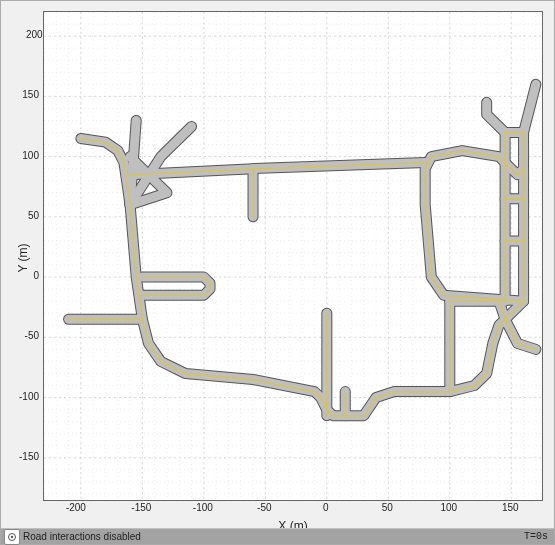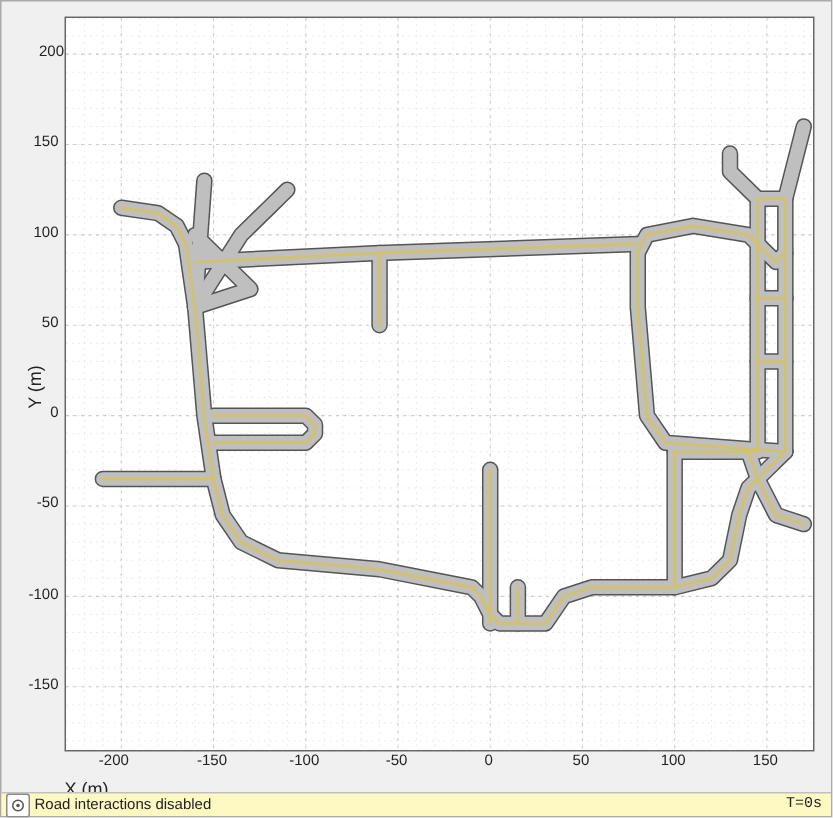--- a/index.html
+++ b/index.html
@@ -37,31 +37,31 @@
     transform: rotate(-90deg);
     transform-origin: center;
     font-size: 12px;
     width: 40px;
     text-align: center;
   }
   .xlabel {
     position: absolute;
     left: 42px;
     width: 500px;
-    text-align: left;
+    text-align: center;
     top: 518px;
     font-size: 12px;
   }
   .status-bar {
     position: absolute;
     left: 0;
     bottom: 0;
     width: 100%;
     height: 16px;
-    background: #fef9c3;
+    background: #a3a3a3;
     border-top: 1px solid #c0c0c0;
     box-sizing: border-box;
     font-size: 10px;
     display: flex;
     align-items: center;
   }
   .status-icon {
     width:14px;height:14px;margin:0 3px;
     display:inline-flex;align-items:center;justify-content:center;
     border:1px solid #888;border-radius:2px;background:#fff;color:#555;

